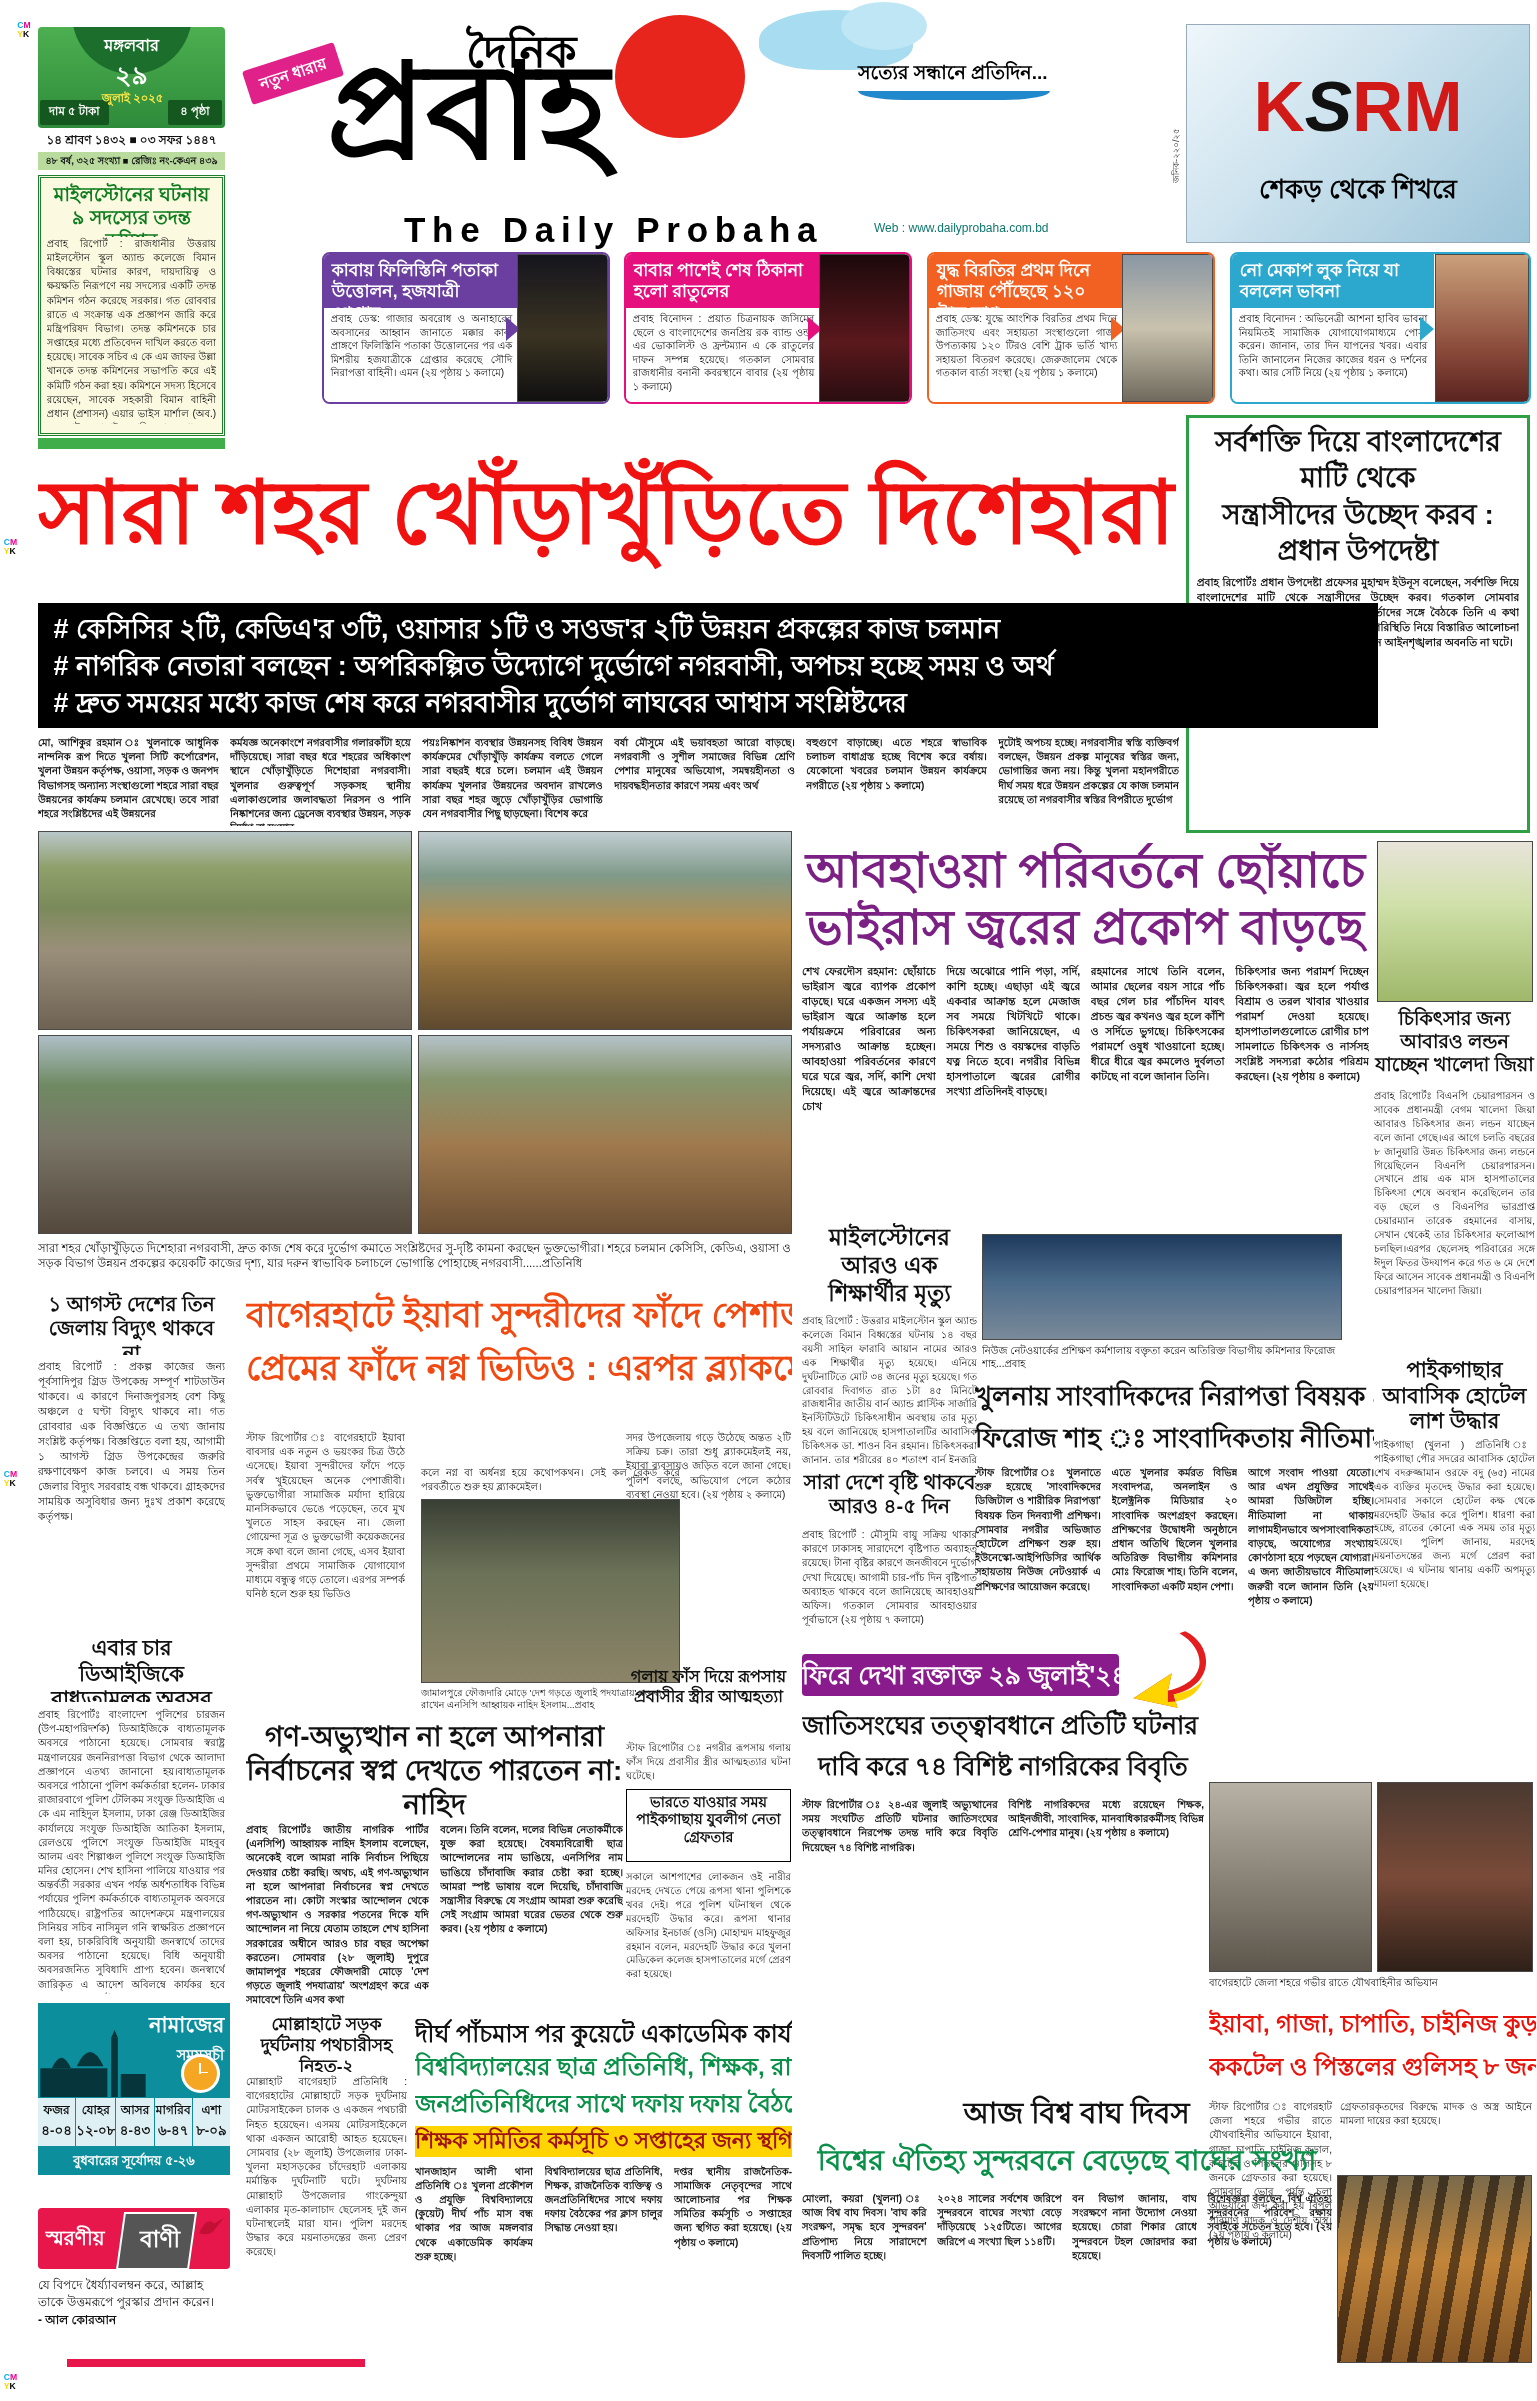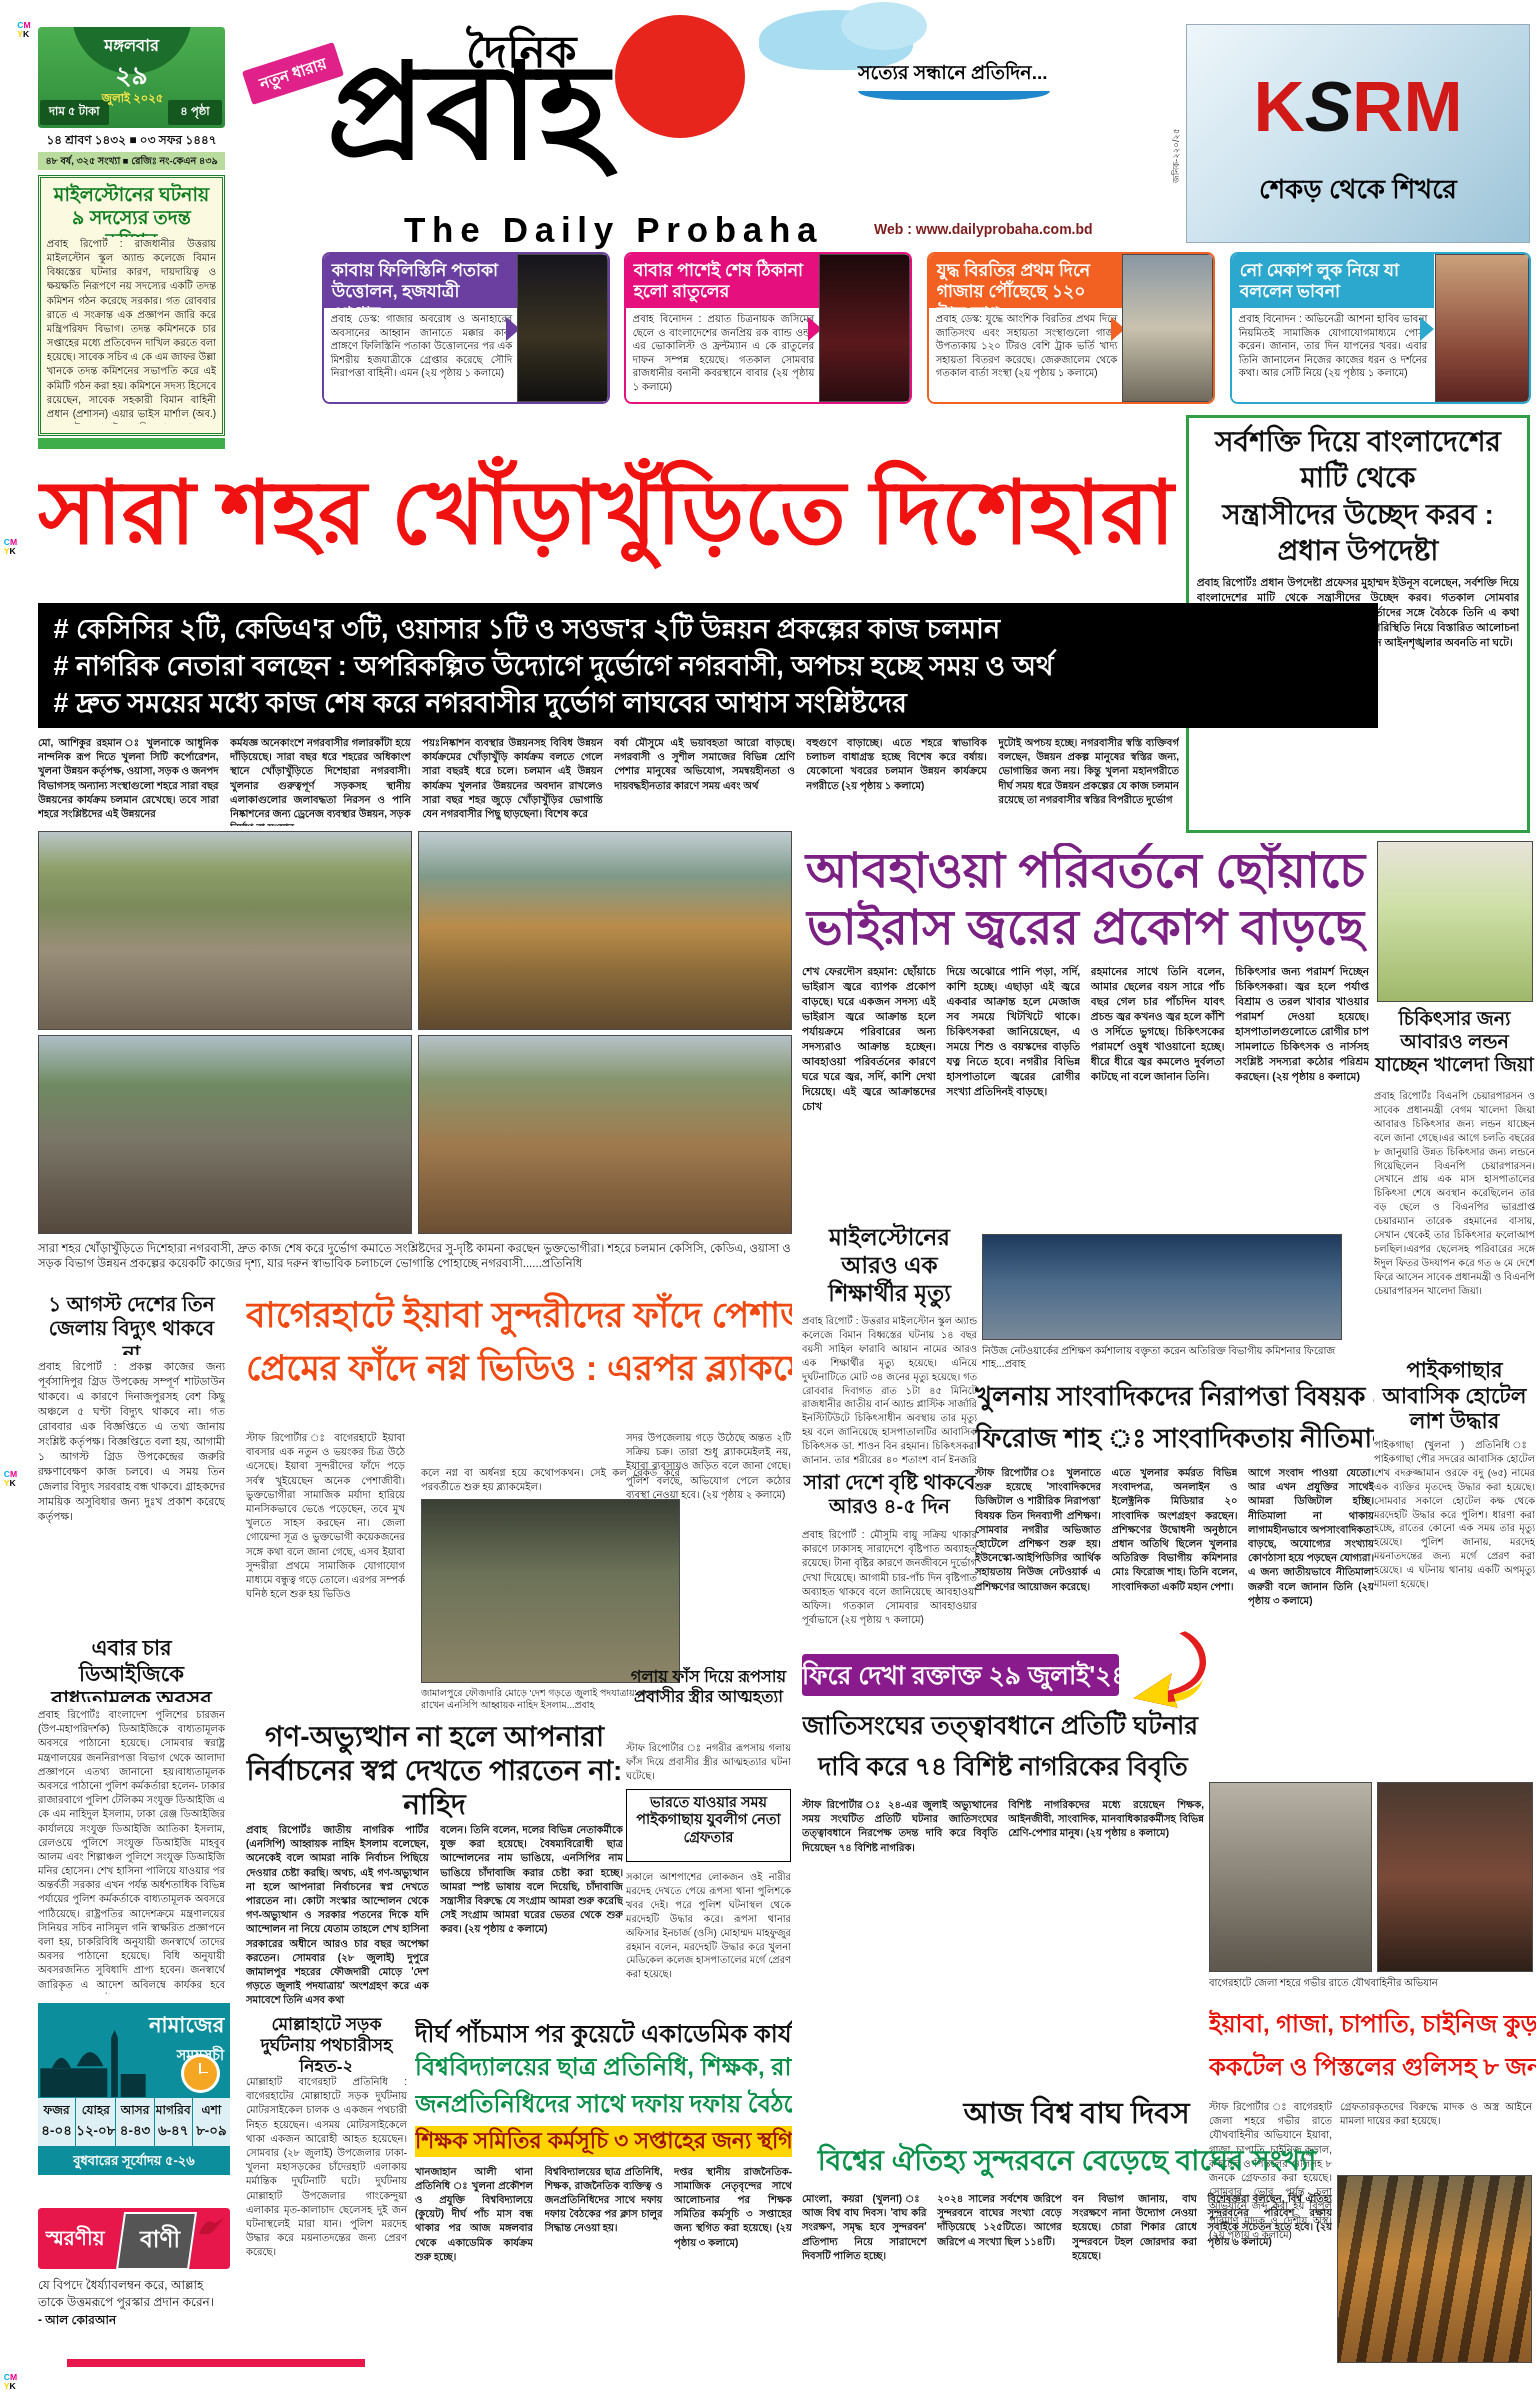--- a/index.html
+++ b/index.html
@@ -55,21 +55,21 @@
   <div class="abs" style="left:322px;top:7.7px;width:865px;height:240px;">
     <div class="abs" style="left:437px;top:1.9px;width:154px;height:60px;background:#a8dcf0;border-radius:50% 50% 40% 40%;"></div>
     <div class="abs" style="left:519px;top:-5.8px;width:86px;height:48px;background:#bfe6f5;border-radius:50%;"></div>
     <div class="abs" style="left:293px;top:7.7px;width:130px;height:123px;background:#e8251d;border-radius:50%;"></div>
     <div class="abs" style="left:-77px;top:48px;width:96px;height:35px;background:#e0218a;color:#fff;font-weight:bold;font-size:15.4px;text-align:center;line-height:35px;transform:rotate(-18deg);border-radius:2.9px;overflow:hidden;">নতুন ধারায়</div>
     <div class="abs" style="left:144px;top:11.5px;font-size:44px;font-weight:bold;color:#000;">দৈনিক</div>
     <div class="abs clip" style="left:4.8px;top:27px;width:634px;height:159px;font-size:133px;font-weight:bold;color:#000;line-height:154px;white-space:nowrap;">প্রবাহ</div>
     <div class="abs clip" style="left:82px;top:202px;width:480px;height:38px;font-size:35px;font-weight:bold;letter-spacing:6.7px;color:#000;white-space:nowrap;">The Daily Probaha</div>
     <div class="abs clip" style="left:536px;top:50px;width:231px;height:29px;font-size:19px;font-weight:bold;color:#000;">সত্যের সন্ধানে প্রতিদিন...</div>
     <div class="abs" style="left:536px;top:83px;width:192px;height:9.6px;background:#2288cc;border-radius:0 0 96px 96px / 0 0 19px 19px;"></div>
-    <div class="abs clip" style="left:552px;top:213px;width:231px;height:19px;font-size:14px;font-weight:bold;color:#7f1d1d;">Web : www.dailyprobaha.com.bd</div>
+    <div class="abs clip" style="left:552px;top:213px;width:231px;height:19px;font-size:12px;font-weight:normal;color:#0f766e;">Web : www.dailyprobaha.com.bd</div>
   </div>
 
   <div class="abs" style="left:1186px;top:24px;width:344px;height:219px;background:linear-gradient(135deg,#eef6fa 0%,#cfe4ef 40%,#9cc4d8 100%);border:1px solid #9ab;">
     <div class="abs" style="left:0;top:46px;width:100%;text-align:center;font-size:71px;font-weight:bold;line-height:71px;"><span style="color:#d11a18">K</span><span style="color:#111;font-style:italic">S</span><span style="color:#d11a18">RM</span></div>
     <div class="abs clip" style="left:0;top:144px;width:100%;text-align:center;font-size:26px;font-weight:bold;color:#000;">শেকড় থেকে শিখরে</div>
   </div>
   <div class="abs" style="left:1170px;top:183px;font-size:8.6px;color:#333;transform:rotate(-90deg);transform-origin:left top;">জনিক-২২০/২৫</div>
 
   <div class="abs teaser" style="left:322px;top:252px;width:288px;height:152px;border:2.9px solid #6a3fa0;">
     <div class="abs" style="left:0;top:0;width:195px;height:100%;">

